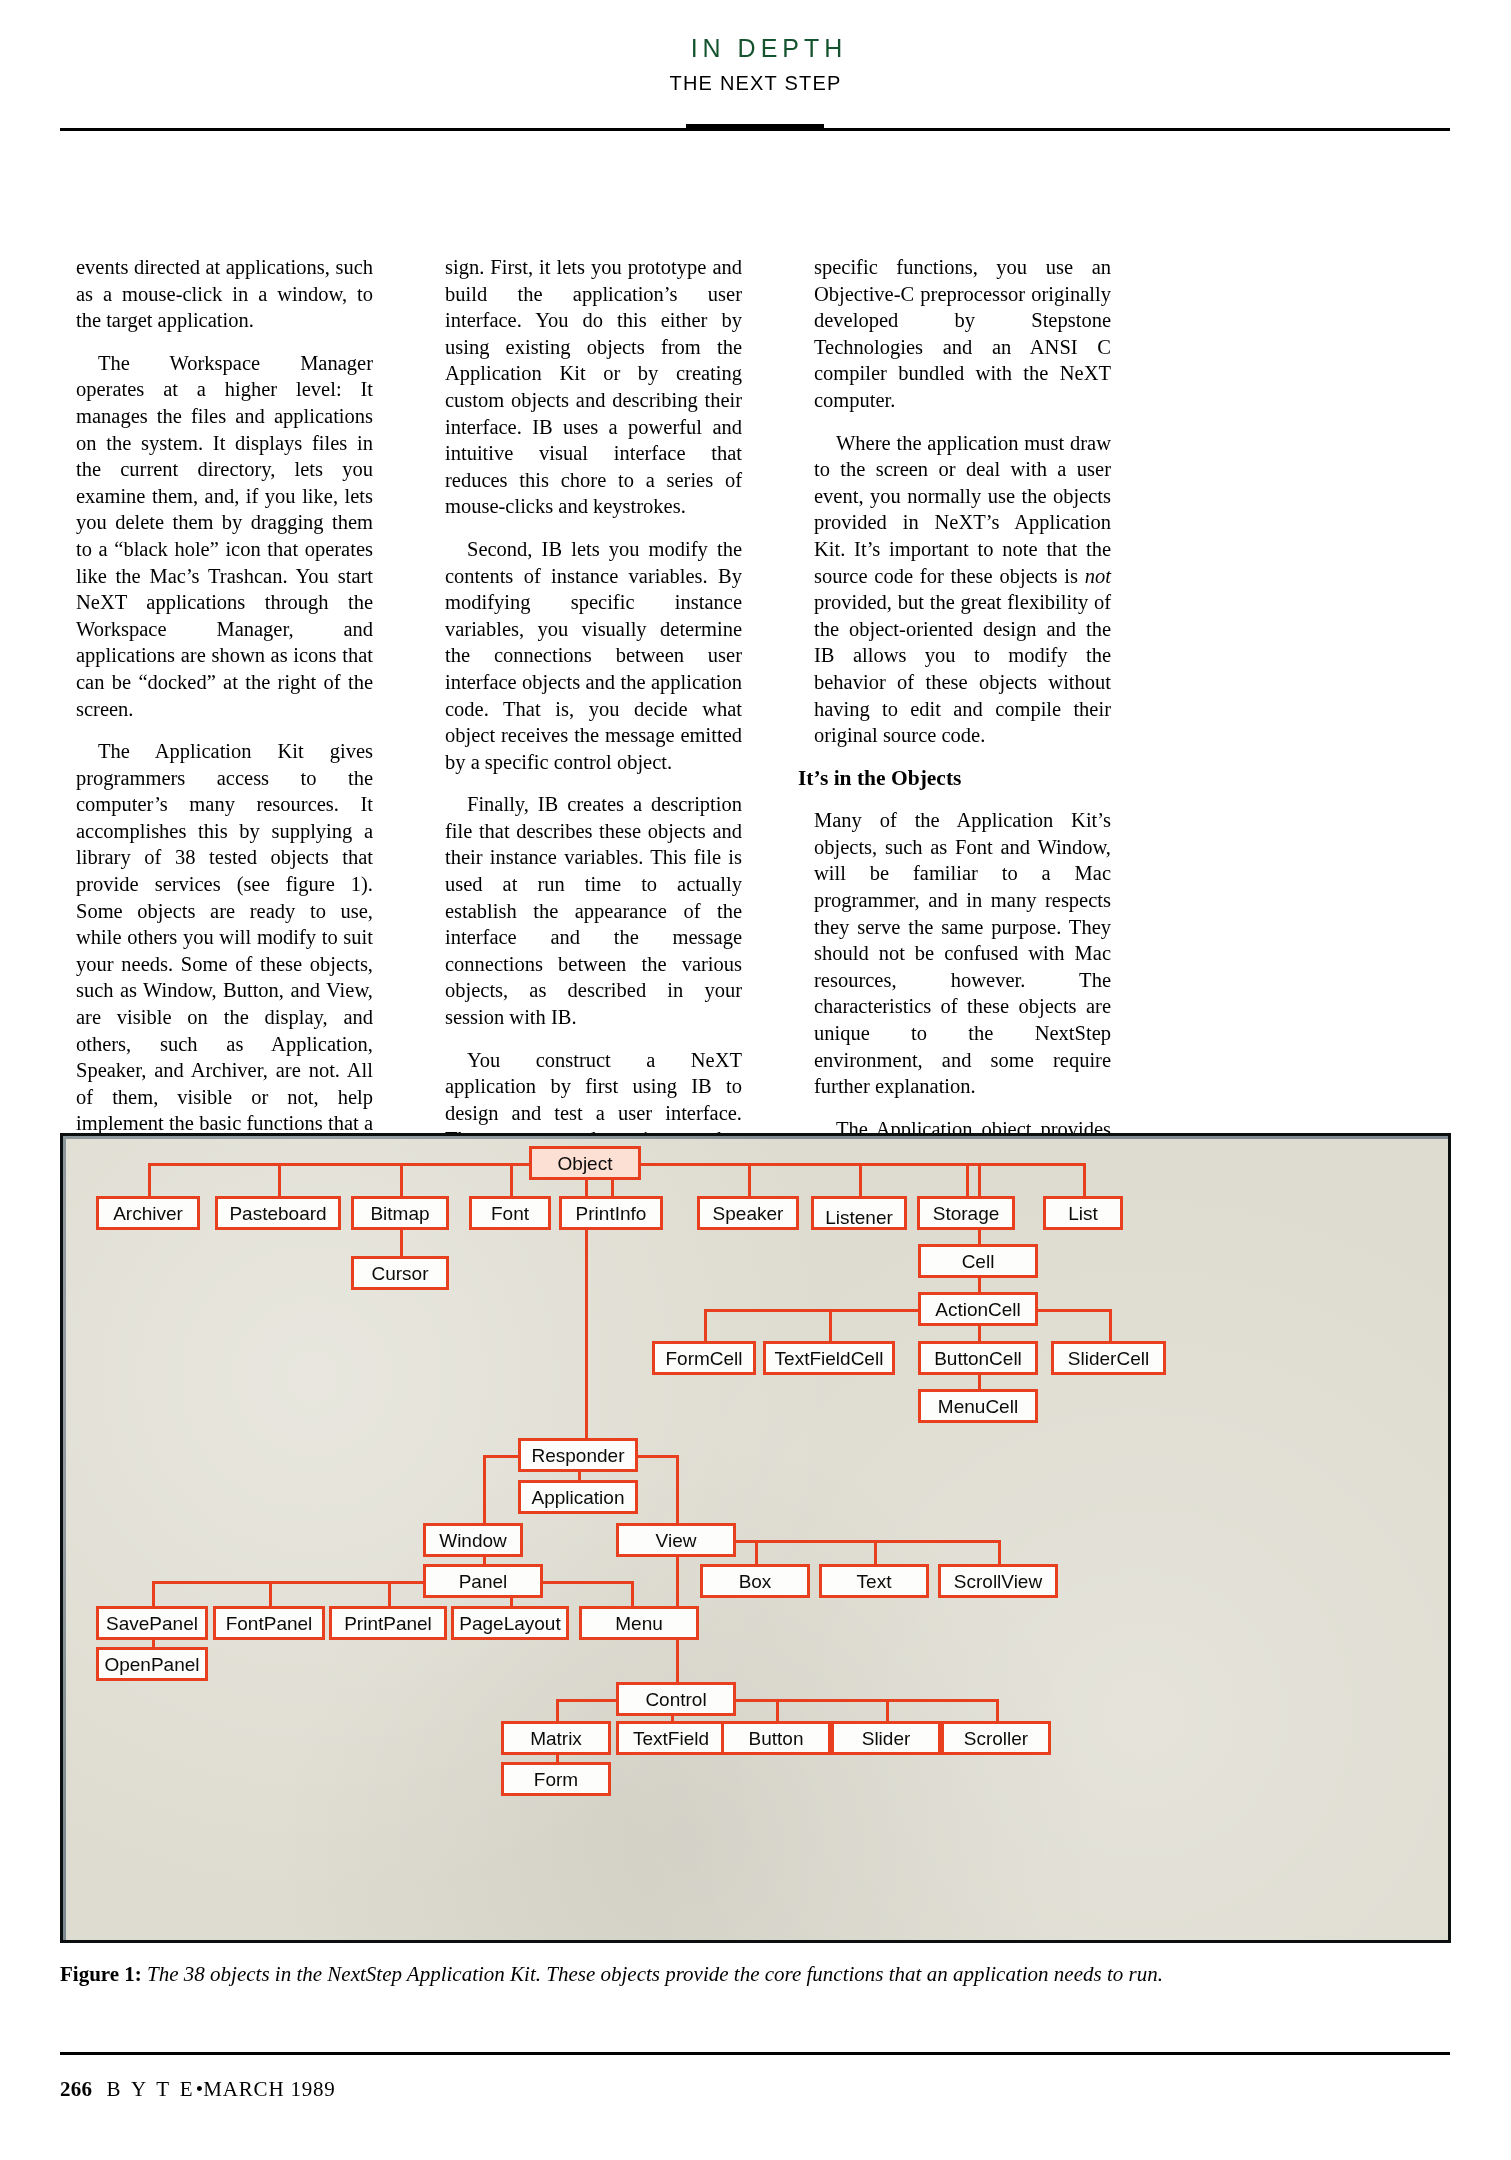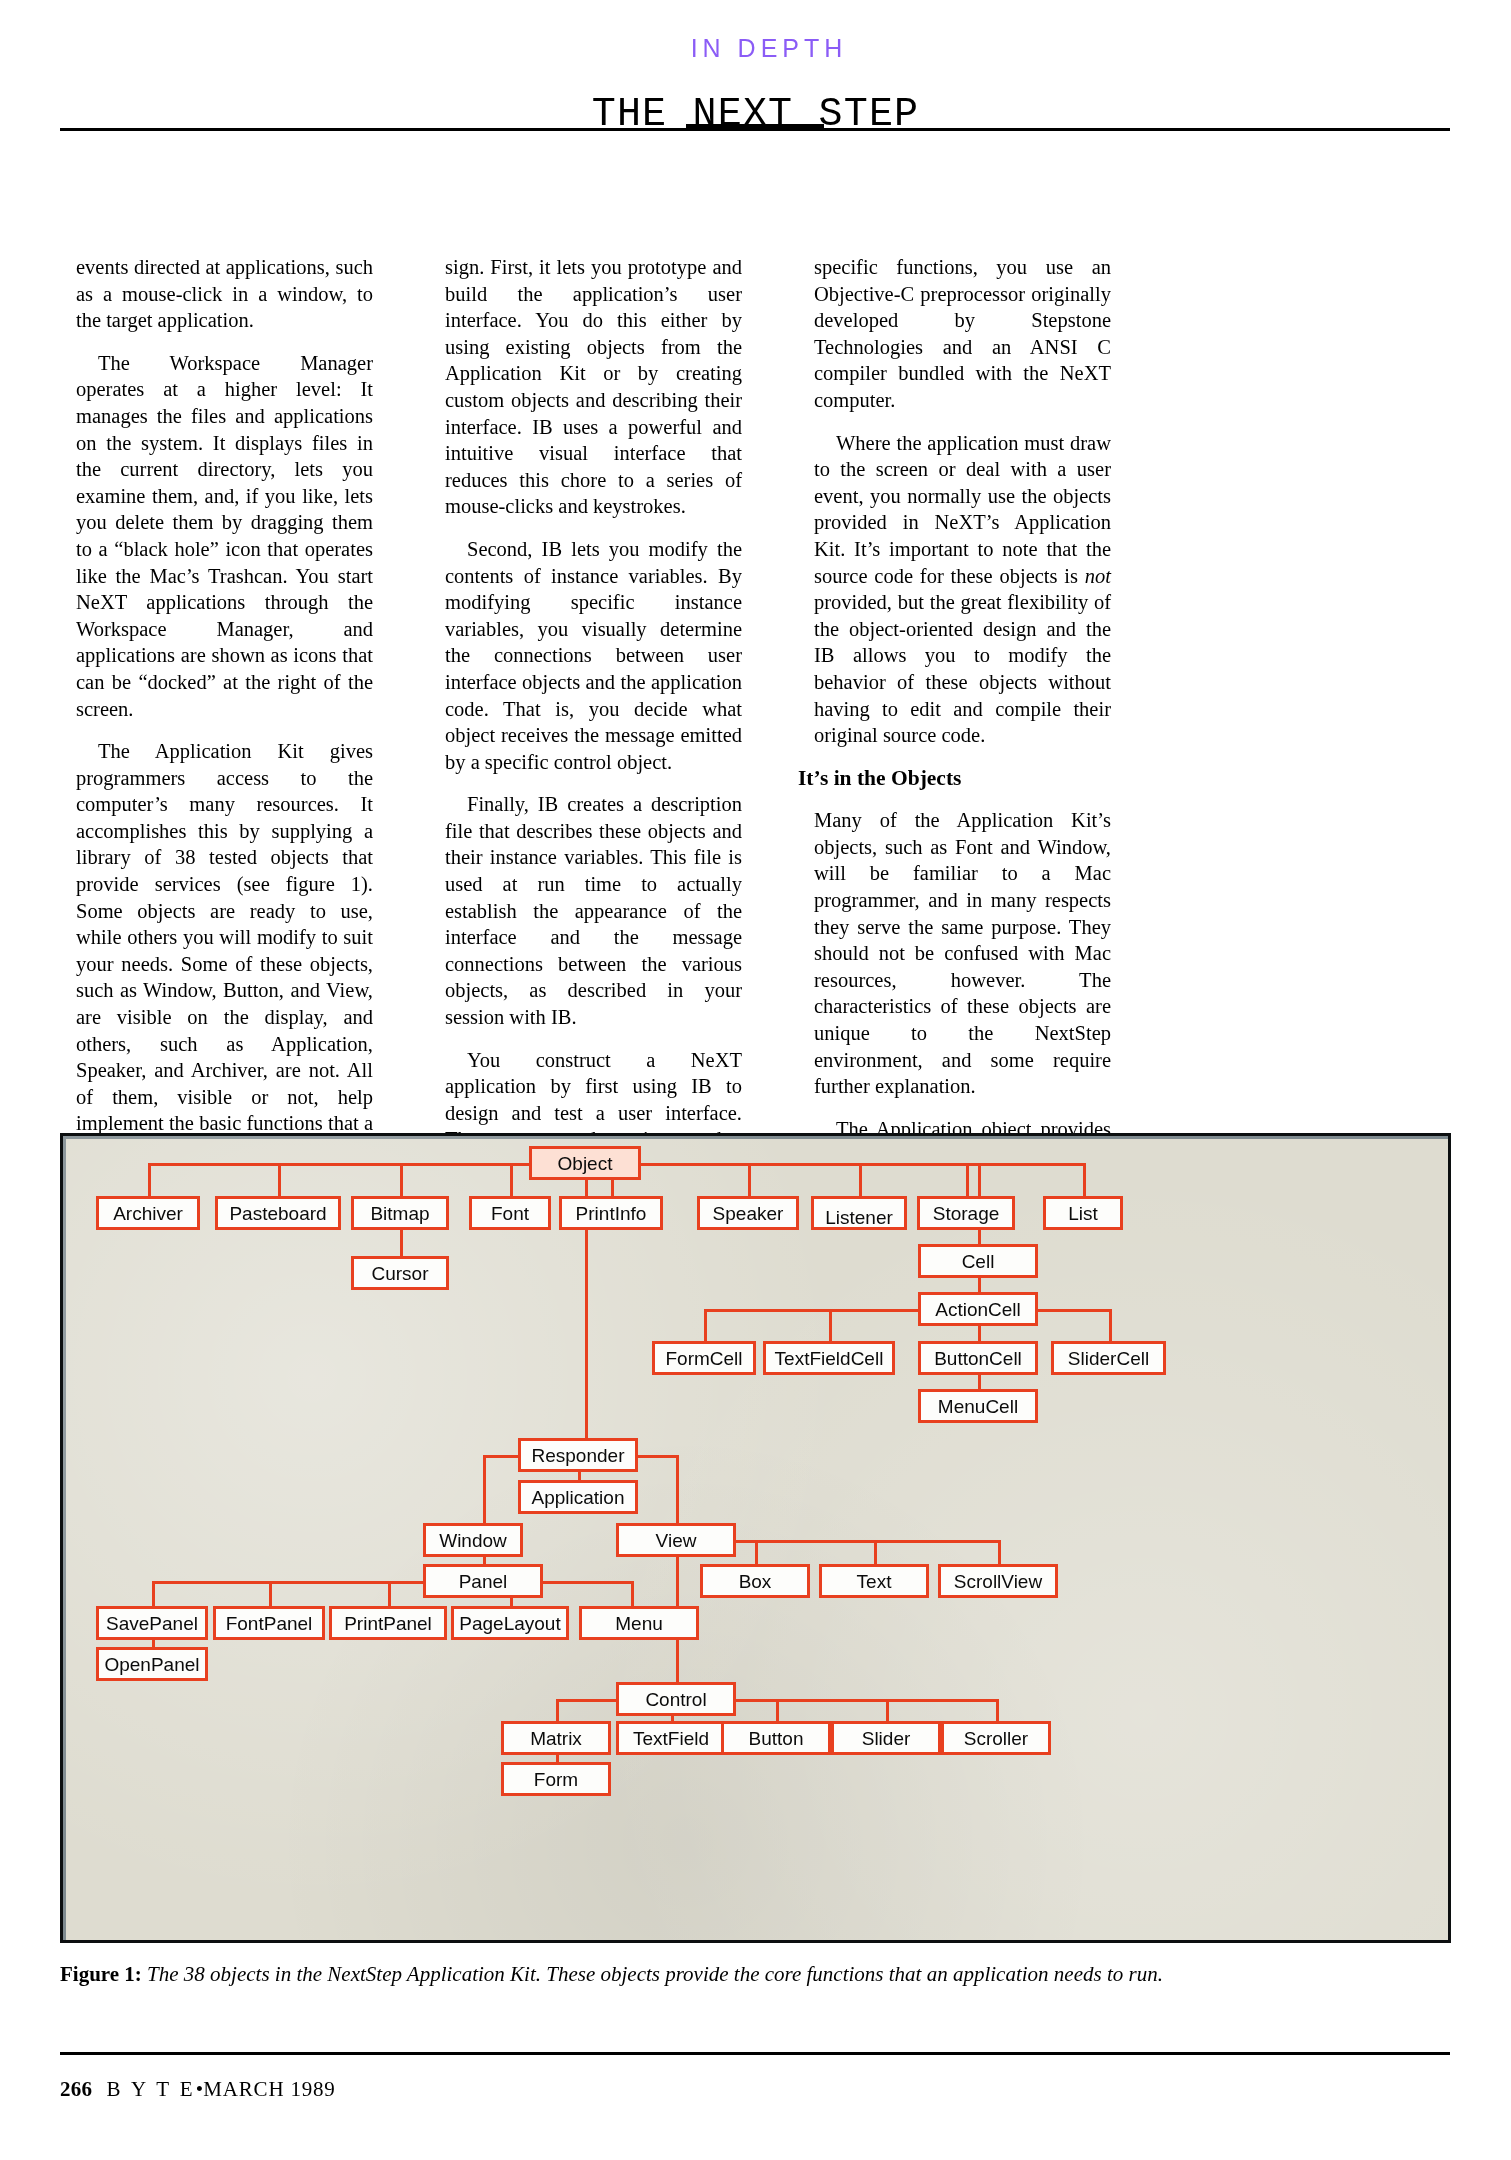--- a/index.html
+++ b/index.html
@@ -18,27 +18,27 @@
   
   .page-header {
     position: absolute;
     top: 34px; left: 0; right: 0;
     text-align: center;
   }
   .kicker {
     font-family: "Liberation Sans", sans-serif;
     font-size: 25px;
     letter-spacing: 5px;
-    color: #8b5cf6;
+    color: #14532d;
     padding-left: 27px;
   }
   .head-title {
-    margin-top: 29px;
-    font-family: Liberation Mono, monospace;
-    font-size: 40px;
+    margin-top: 9px;
+    font-family: Liberation Sans, sans-serif;
+    font-size: 20px;
     letter-spacing: 1.2px;
     color: #000;
   }
   .rule-top {
     position: absolute;
     top: 128px; left: 60px; width: 1390px;
     height: 3px; background: #000;
   }
   .rule-top-tick {
     position: absolute;

